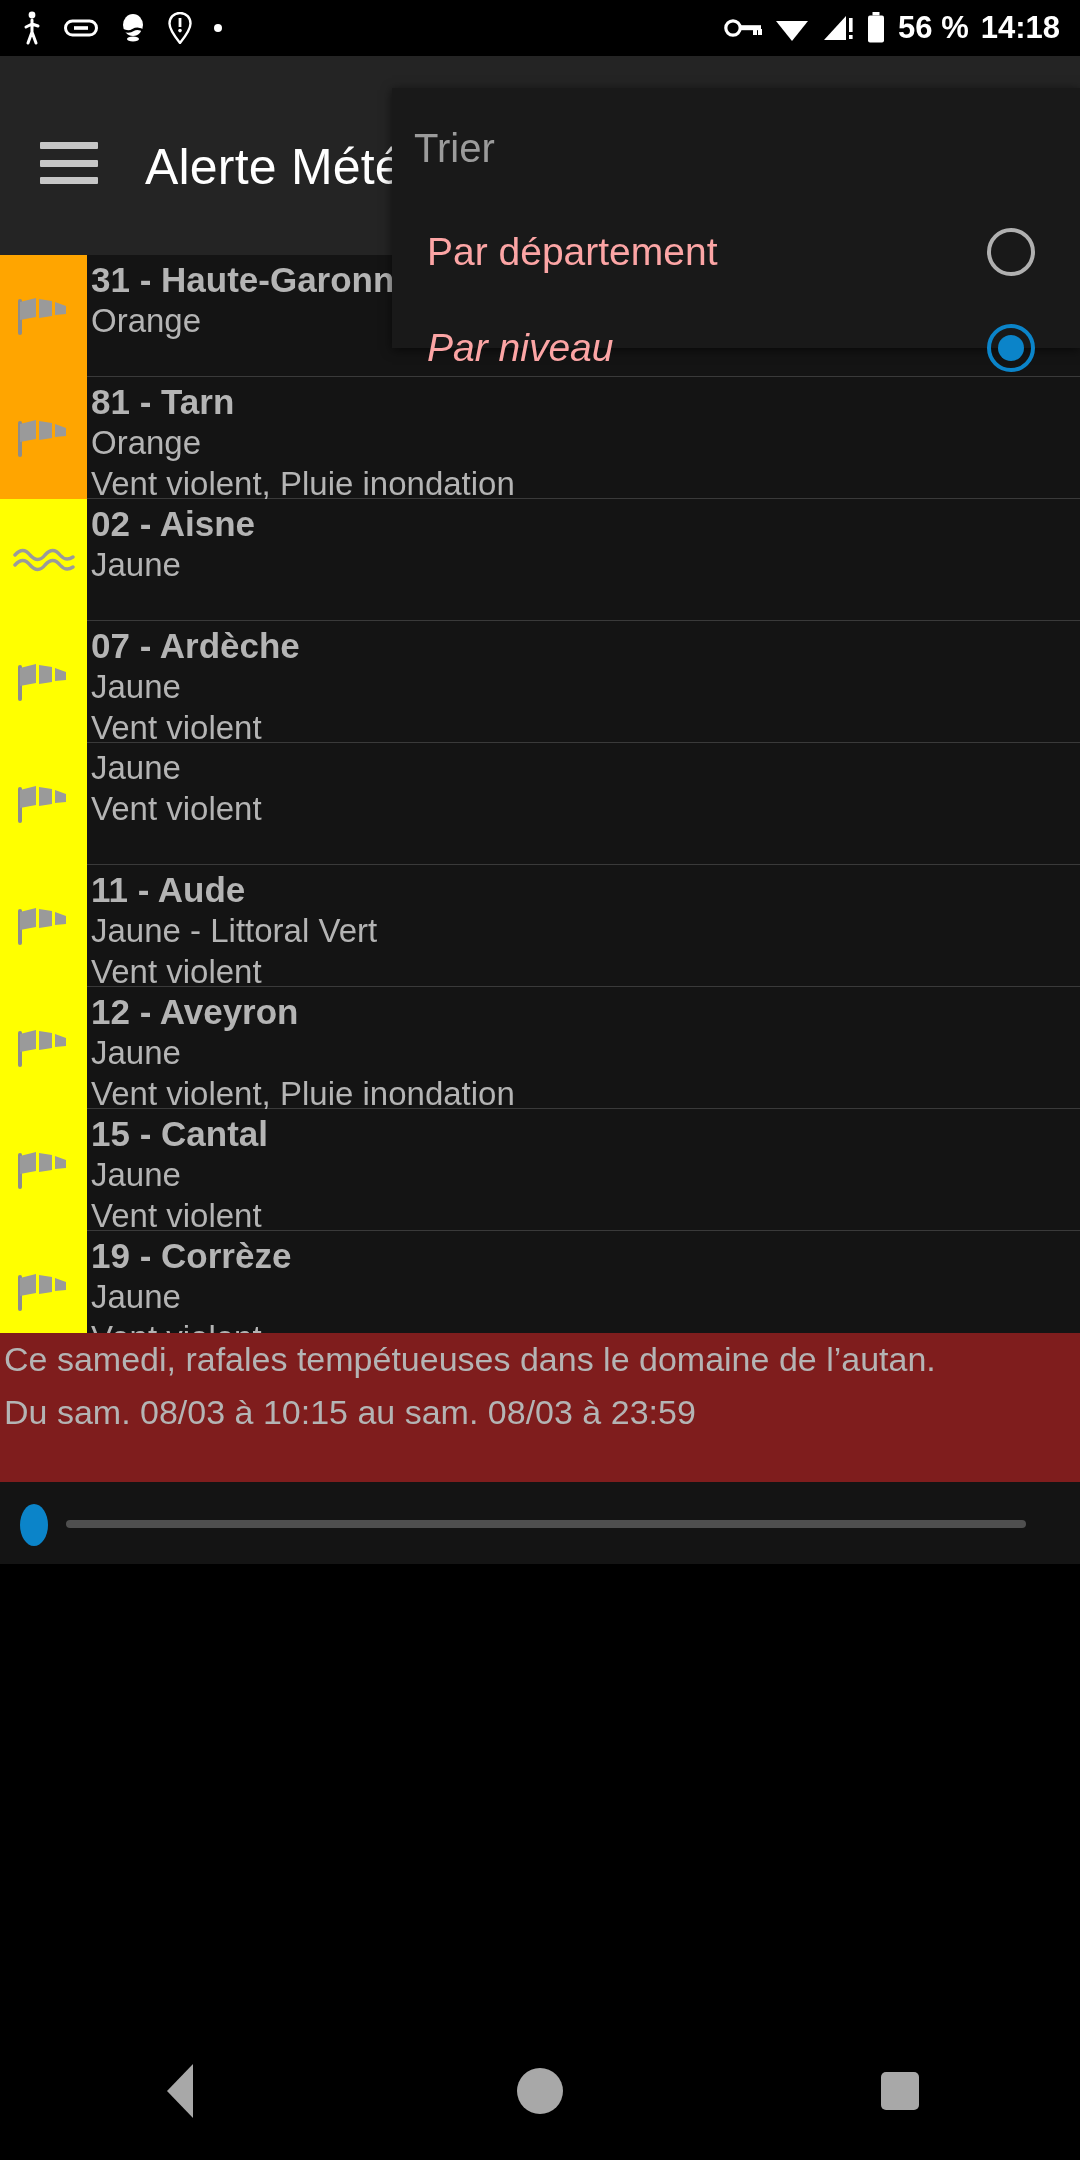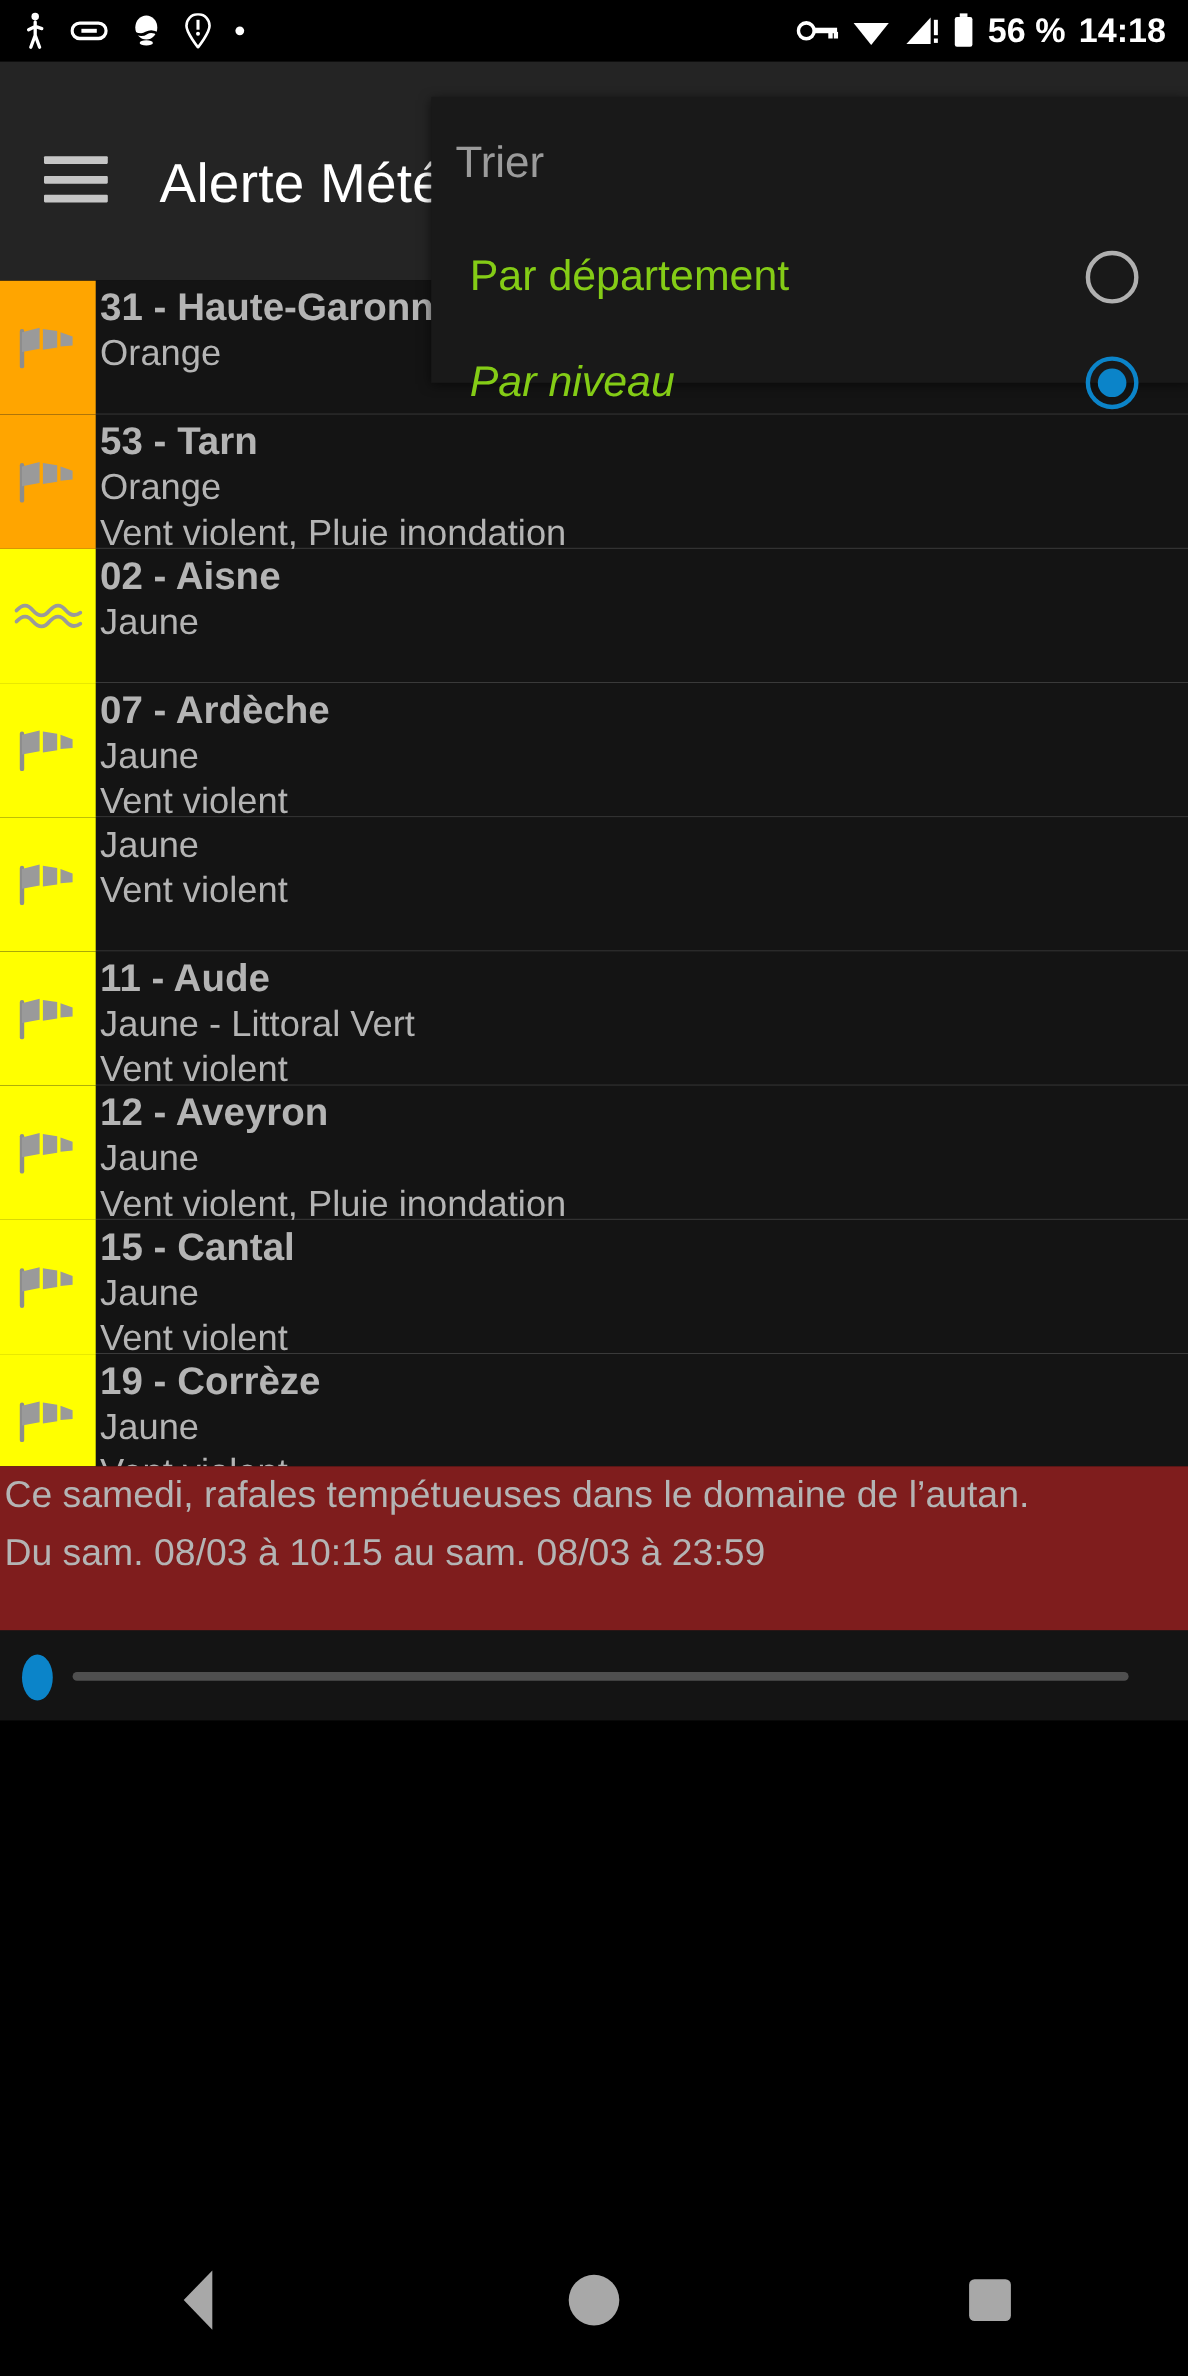--- a/index.html
+++ b/index.html
@@ -86,21 +86,21 @@
   }
   .menu-header{
     position:absolute; left:22px; top:38px;
     font-size:40px; color:#9b9b9b;
   }
   .menu-item{
     position:absolute; left:0; width:688px; height:96px;
     display:flex; align-items:center;
   }
   .menu-item .mi-label{
-    margin-left:35px; font-size:39px; color:#84cc16; white-space:nowrap;
+    margin-left:35px; font-size:39px; color:#fca5a5; white-space:nowrap;
   }
   .radio{
     position:absolute; right:45px; top:50%; transform:translateY(-50%);
     width:48px; height:48px; border-radius:50%;
     border:4px solid #b0b0b0; box-sizing:border-box;
   }
   .radio.checked{
     border-color:#0b84c9;
   }
   .radio.checked::after{
@@ -258,21 +258,21 @@
         <svg class="ico-wind" viewBox="0 0 60 42">
             <path d="M6 8 L6 40" stroke="#8d8d8d" stroke-width="4" fill="none" stroke-linecap="round"></path>
             <path d="M6 9 L22 5 L22 24 L6 27 Z" fill="#9a9a9a"></path>
             <path d="M25 6 L38 8 L38 23 L25 25 Z" fill="#9a9a9a"></path>
             <path d="M41 9 L52 13 L52 21 L41 22 Z" fill="#9a9a9a"></path>
           </svg>
       </span>
     </div>
     <div class="body">
       <div class="r-title">
-        <span>53 - Tarn</span>
+        <span>81 - Tarn</span>
       </div>
       <div class="r-level">Orange</div>
       <div class="r-risks">Vent violent, Pluie inondation</div>
     </div>
   </div>
 
   <div class="row">
     <div class="swatch" style="background:#FFFF00">
       <span>
         <svg class="ico-flood" viewBox="0 0 62 30">

